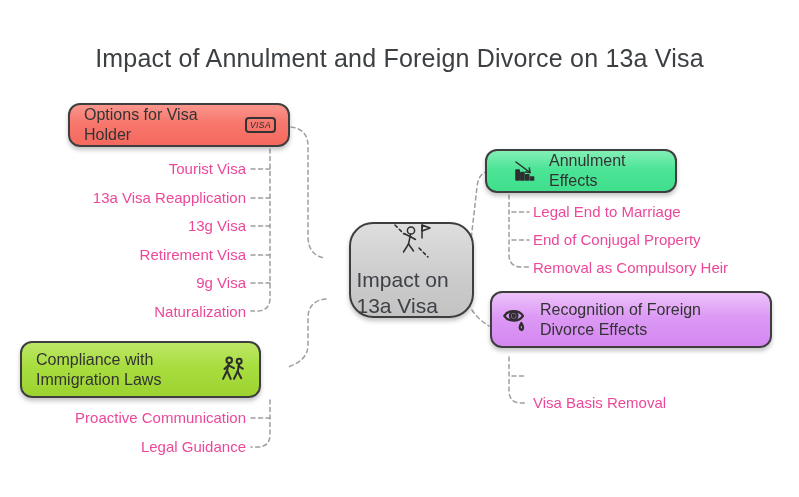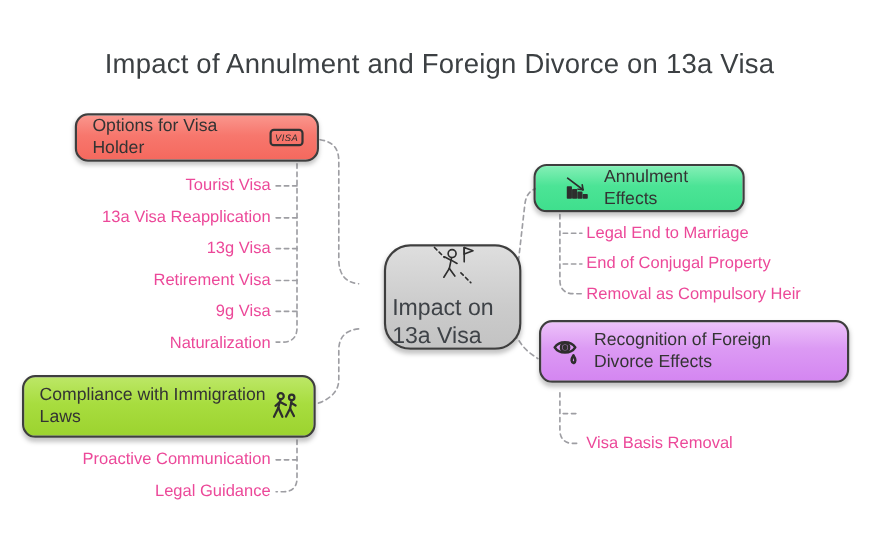--- a/index.html
+++ b/index.html
@@ -20,21 +20,21 @@
     box-shadow:0 3px 4px rgba(90,90,90,.35);
     color:#333;font-size:16px;line-height:1.25;
   }
   .node .label{flex:1;text-align:left;}
   .node-options{left:68px;top:103px;width:222px;height:44px;
     background:linear-gradient(180deg,#fa968d 0%,#f7776d 45%,#f5695e 100%);
     padding:0 12px 0 14px;}
   .node-annulment{left:485px;top:149px;width:192px;height:44px;
     background:linear-gradient(180deg,#84efb6 0%,#4ce496 45%,#3fdf8d 100%);
     padding:0 10px 0 26px;gap:8px;}
-  .node-compliance{left:20px;top:341px;width:267px;height:57px;
+  .node-compliance{left:20px;top:341px;width:241px;height:57px;
     background:linear-gradient(180deg,#bce766 0%,#a8dd3f 45%,#9cd32f 100%);
     padding:0 10px 0 14px;gap:0;}
   .node-divorce{left:490px;top:291px;width:282px;height:57px;
     background:linear-gradient(180deg,#edc2fa 0%,#dc9af4 45%,#d486f1 100%);
     padding:0 12px 0 10px;gap:8px;}
   .node-center{
     left:327px;top:222px;width:125px;height:96px;border-radius:24px;
     background:linear-gradient(180deg,#dedede 0%,#cbcbcb 60%,#c3c3c3 100%);
     flex-direction:column;justify-content:center;gap:4px;
     font-size:21px;color:#3e4247;margin-left:22px;

